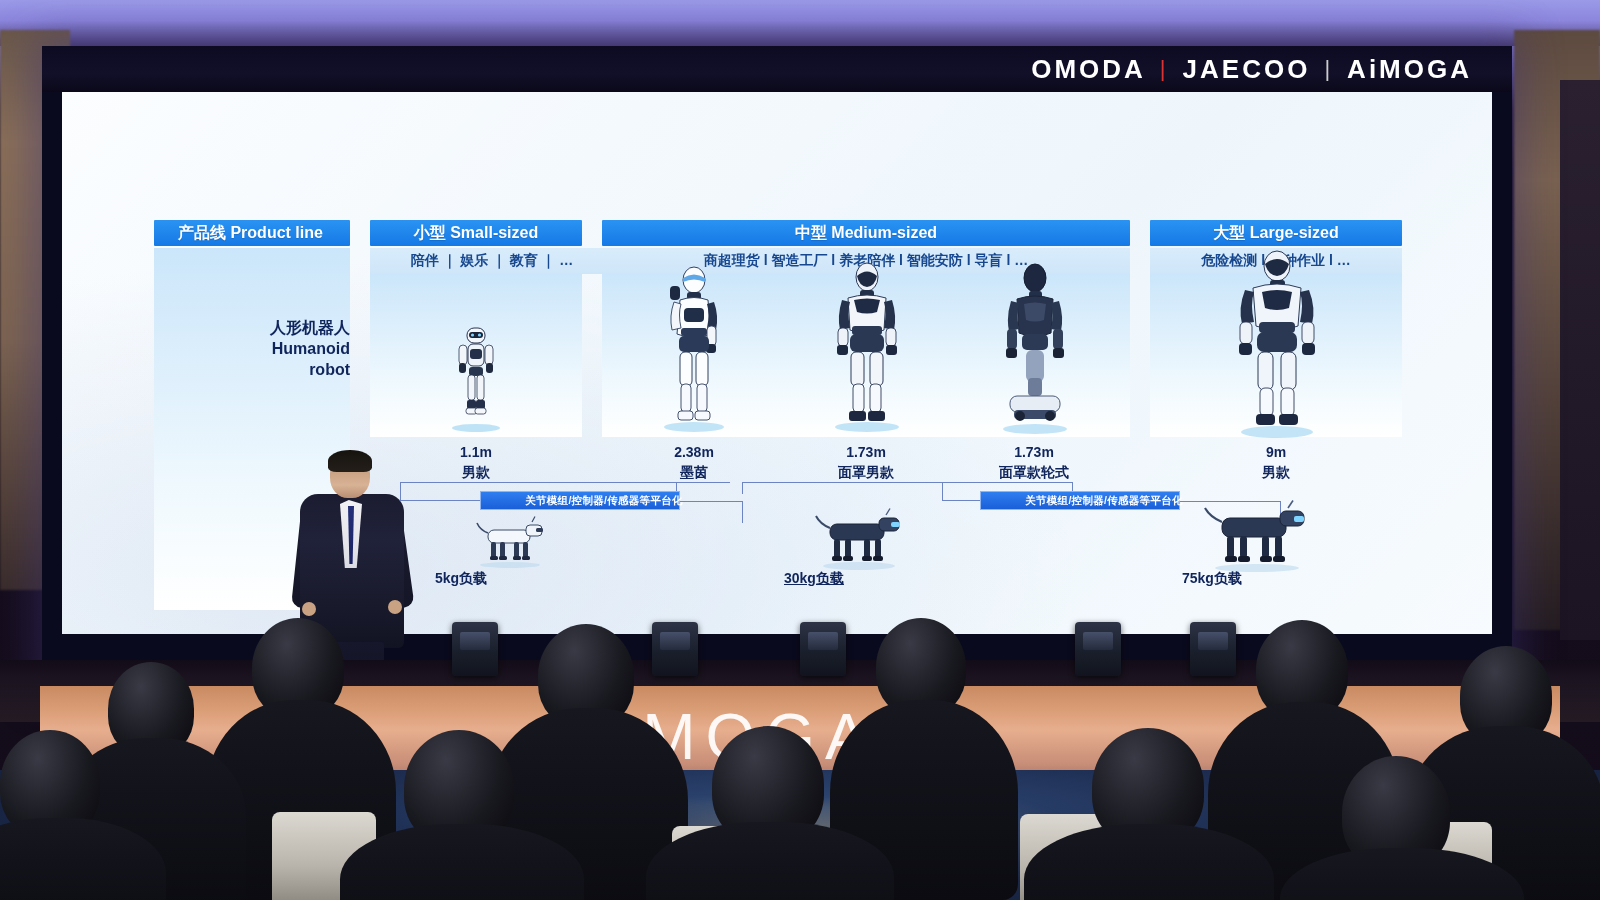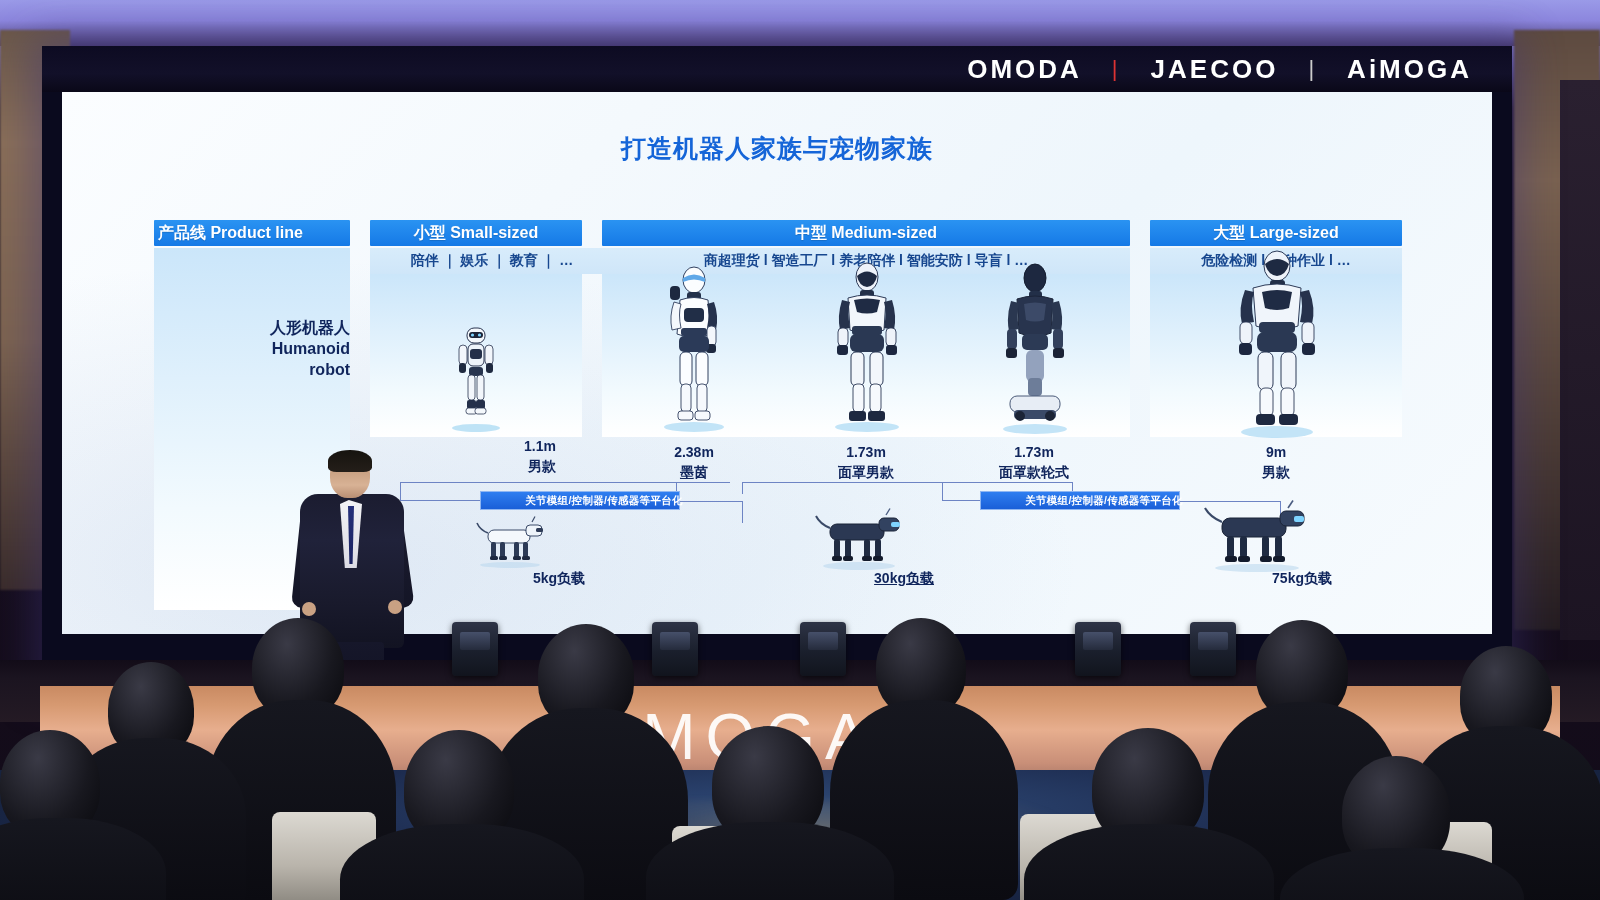--- a/index.html
+++ b/index.html
@@ -41,21 +41,21 @@
     background:#0a0a1e;
     box-shadow:0 0 38px 10px rgba(60,50,120,0.45);
   }
   .brand-bar {
     position:absolute; left:42px; top:46px; width:1470px; height:46px;
     background:linear-gradient(180deg,#0d0b22 0%, #121029 60%, #0a0818 100%);
     display:flex; align-items:center; justify-content:flex-end;
     padding-right:26px;
   }
   .brand-logos {
-    display:flex; align-items:center; gap:16px;
+    display:flex; align-items:center; gap:0;
     color:#ffffff; letter-spacing:3px;
     font-size:26px; font-weight:700;
     font-family:"Liberation Sans", sans-serif;
   }
   .brand-word { padding:0 14px; white-space:nowrap; }
   .brand-sep { color:#d33; font-size:22px; font-weight:400; }
   .brand-sep.white { color:#ccc; }
 
   
   .slide {
@@ -86,21 +86,21 @@
 
   .col-headers { position:absolute; left:0; top:0; width:1248px; height:26px; }
   .hdr {
     position:absolute; top:0; height:26px;
     background:linear-gradient(180deg,#2a93f2 0%, #1579e6 100%);
     color:#fff; font-size:16px; font-weight:700;
     display:flex; align-items:center; justify-content:center;
     border-radius:1px;
     text-shadow:0 1px 1px rgba(0,0,0,0.15);
   }
-  .hdr.h0 { left:0;    width:196px; justify-content:flex-start; padding-left:4px;}
+  .hdr.h0 { left:0;    width:196px; justify-content:flex-start; padding-left:24px;}
   .hdr.h1 { left:216px; width:212px; }
   .hdr.h2 { left:448px; width:528px; }
   .hdr.h3 { left:996px; width:252px; }
 
   .subhdr {
     position:absolute; top:28px; height:26px;
     background:linear-gradient(180deg,#d8ecfb 0%, #cfe6f9 100%);
     color:#17478f; font-size:14px; font-weight:700;
     display:flex; align-items:center; justify-content:center;
   }
@@ -144,21 +144,21 @@
     color:#fff; font-size:10.5px; font-weight:700;
     display:flex; align-items:center; justify-content:center;
     letter-spacing:0.3px; white-space:nowrap;
     border:1px solid #8fb6f2;
     padding-left:48px;
   }
 
   
   .pet { position:absolute; }
   .petcap {
-    position:absolute; text-align:right; color:#10255c;
+    position:absolute; text-align:left; color:#10255c;
     font-size:14px; font-weight:700; width:150px;
   }
 
   
   .stage-front {
     position:absolute; left:0; top:660px; width:1600px; height:62px;
     background:linear-gradient(180deg,#120c18 0%, #1b1420 30%, #241a24 100%);
   }
   .stage-floor {
     position:absolute; left:40px; top:686px; width:1520px; height:110px;
@@ -279,21 +279,20 @@
     <span class="brand-sep">|</span>
     <span class="brand-word">JAECOO</span>
     <span class="brand-sep white">|</span>
     <span class="brand-word">AiMOGA</span>
   </div>
 </div>
 
 <div class="slide">
   <div class="slide-sheen"></div>
 
-  <div class="title-cn">打造机器人家族与宠物家族</div>
 
   <div class="matrix">
 
     <div class="panel p0"></div>
     <div class="panel p1"></div>
     <div class="panel p2"></div>
     <div class="panel p3"></div>
 
     <div class="col-headers">
       <div class="hdr h0">产品线 Product line</div>
@@ -426,21 +425,21 @@
         <rect x="28" y="84" width="40" height="20" rx="7" fill="#2a3853"></rect>
         <rect x="29" y="104" width="15" height="38" rx="6" fill="#f0f5fb" stroke="#2c3a57" stroke-width="1"></rect>
         <rect x="52" y="104" width="15" height="38" rx="6" fill="#f0f5fb" stroke="#2c3a57" stroke-width="1"></rect>
         <rect x="31" y="140" width="13" height="28" rx="5" fill="#f6f9fd" stroke="#2c3a57" stroke-width="0.9"></rect>
         <rect x="52" y="140" width="13" height="28" rx="5" fill="#f6f9fd" stroke="#2c3a57" stroke-width="0.9"></rect>
         <rect x="27" y="166" width="19" height="11" rx="4" fill="#1d2840"></rect>
         <rect x="50" y="166" width="19" height="11" rx="4" fill="#1d2840"></rect>
       </svg>
     </div>
 
-    <div class="cap" style="left:242px; top:216px;text-align:right;">
+    <div class="cap" style="left:242px; top:222px;">
       <div>1.1m</div>
       <div class="cn">男款</div>
     </div>
     <div class="cap" style="left:460px; top:222px;">
       <div>2.38m</div>
       <div class="cn">墨茵</div>
     </div>
     <div class="cap" style="left:632px; top:222px;">
       <div>1.73m</div>
       <div class="cn">面罩男款</div>

